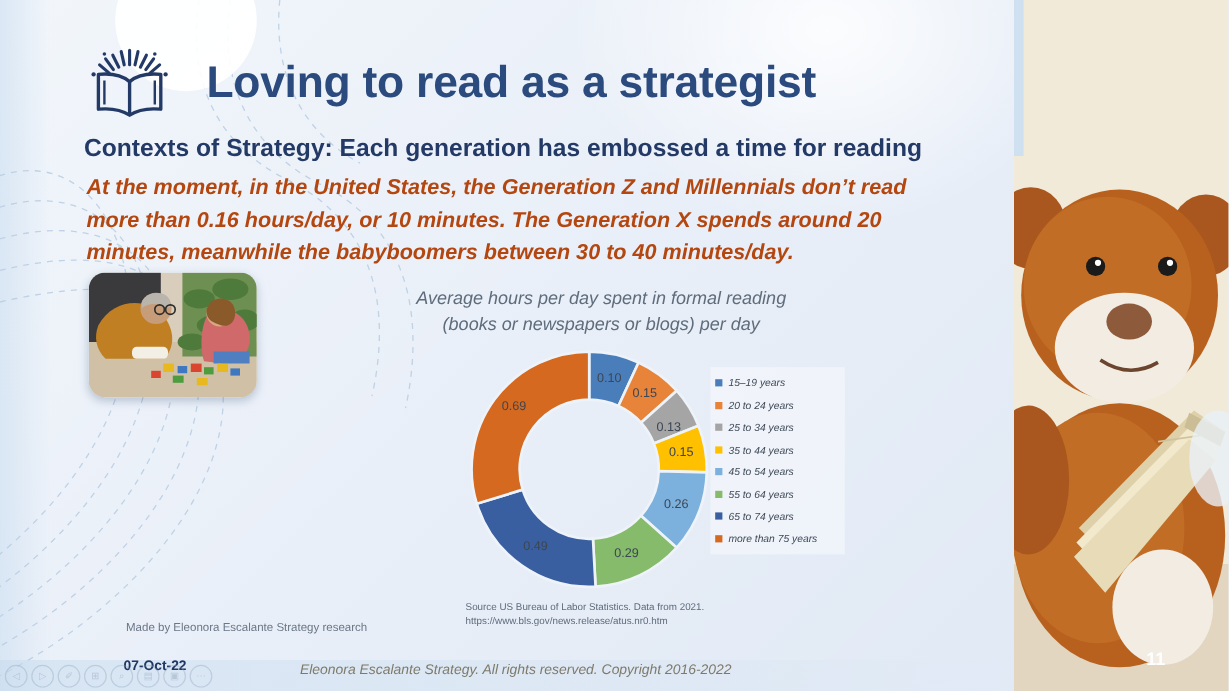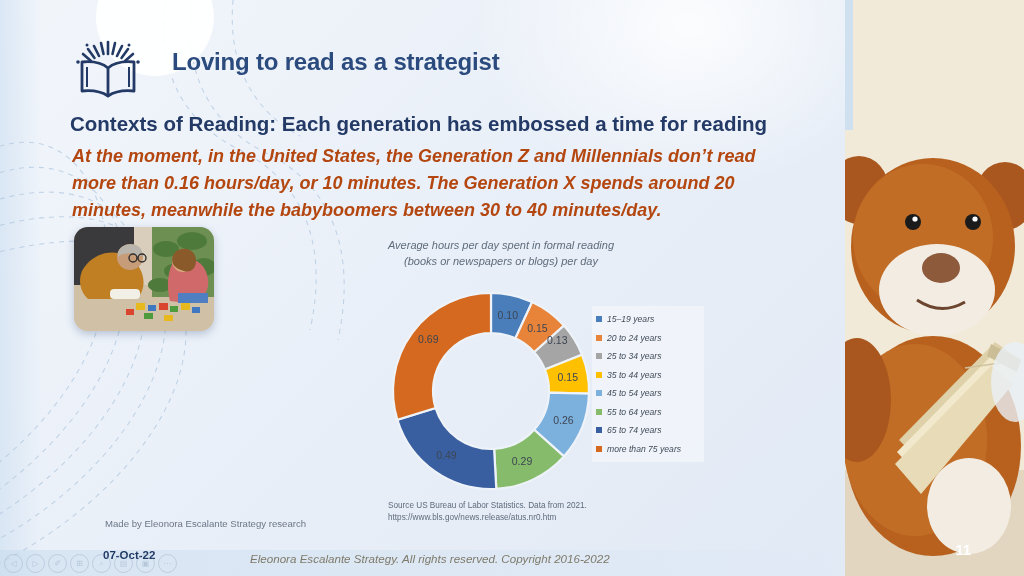--- a/index.html
+++ b/index.html
@@ -24,21 +24,21 @@
     background:radial-gradient(closest-side,rgba(255,255,255,.85),rgba(255,255,255,0));
   }
   .leftband{
     position:absolute;left:0;top:0;width:42px;height:576px;
     background:linear-gradient(90deg,rgba(210,226,242,.75),rgba(210,226,242,0));
   }
   
   .book-logo{position:absolute;left:68px;top:34px;width:80px;height:66px;}
   .title{
     position:absolute;left:172px;top:48px;
-    font-size:24px;font-weight:bold;color:#2b4a7d;letter-spacing:-.2px;
+    font-size:37px;font-weight:bold;color:#2b4a7d;letter-spacing:-.2px;
     white-space:nowrap;
   }
   .subtitle{
     position:absolute;left:70px;top:112px;
     font-size:20.5px;font-weight:bold;color:#243a66;white-space:nowrap;
   }
   .lede{
     position:absolute;left:72px;top:143px;width:730px;
     font-size:18px;font-style:italic;font-weight:bold;
     color:#b4460f;line-height:1.5;
@@ -50,21 +50,21 @@
     box-shadow:0 3px 8px rgba(40,70,110,.28);
   }
   .photo-card svg{display:block;}
   .photo-caption{
     position:absolute;left:74px;top:336px;width:140px;text-align:center;
     font-size:12.5px;font-weight:bold;color:#2b4a7d;line-height:1.45;
   }
   
   .chart-title{
     position:absolute;left:316px;top:238px;width:370px;text-align:center;
-    font-size:11px;font-style:italic;color:#5e6c7c;line-height:1.45;
+    font-size:15px;font-style:italic;color:#5e6c7c;line-height:1.45;
   }
   .donut-wrap{position:absolute;left:388px;top:288px;width:206px;height:206px;}
   .legend{
     position:absolute;left:592px;top:306px;width:104px;
     background:rgba(255,255,255,.42);padding:4px 4px 4px 4px;
   }
   .legend-row{display:flex;align-items:center;height:18.5px;}
   .legend-sw{width:6px;height:6px;margin-right:5px;flex:none;}
   .legend-tx{font-size:8.6px;color:#3f4a57;white-space:nowrap;font-style:italic;}
   .source{
@@ -147,21 +147,21 @@
         <circle cx="61" cy="11" r="1.5"></circle>
     </g>
     <g stroke="#243a66" stroke-width="2.8" fill="none" stroke-linejoin="round">
       <path d="M40 34 C34 29 24 27 14 28 L14 57 C24 56 34 58 40 62 C46 58 56 56 66 57 L66 28 C56 27 46 29 40 34 Z"></path>
       <path d="M40 34 L40 62"></path>
       <path d="M19 33 L19 53" stroke-width="2"></path>
       <path d="M61 33 L61 53" stroke-width="2"></path>
     </g>
   </svg>
   <div class="title">Loving to read as a strategist</div>
-  <div class="subtitle">Contexts of Reading: Each generation has embossed a time for reading</div>
+  <div class="subtitle">Contexts of Strategy: Each generation has embossed a time for reading</div>
   <div class="lede">At the moment, in the United States, the Generation Z and Millennials don’t read more than 0.16 hours/day, or 10 minutes. The Generation X spends around 20 minutes, meanwhile the babyboomers between 30 to 40 minutes/day.</div>
 
   <div class="photo-card">
     <svg width="140" height="104" viewBox="0 0 140 104">
       <rect width="140" height="104" fill="#d9cdbb"></rect>
       <rect x="0" y="0" width="60" height="66" fill="#3a3a3c"></rect>
       <rect x="0" y="58" width="140" height="46" fill="#cfc0a6"></rect>
       <path d="M78 0 h62 v70 h-62z" fill="#6d8f52"></path>
       <g fill="#4e7a3c">
         <ellipse cx="92" cy="22" rx="13" ry="8"></ellipse>
@@ -209,21 +209,21 @@
         <path d="M175.9464702811025 37.556799638707844 A98 98 0 0 1 194.03971854204556 66.72646077668841 L156.8806497493739 81.53198699028499 A58 58 0 0 0 146.1724007786117 64.26830999025566 Z" fill="#a5a5a5" stroke="#eef3f9" stroke-width="2.2"></path>
         <path d="M194.03971854204556 66.72646077668841 A98 98 0 0 1 200.96406204988182 105.6537796982612 L160.97873060095048 104.57060431121582 A58 58 0 0 0 156.8806497493739 81.53198699028499 Z" fill="#ffc000" stroke="#eef3f9" stroke-width="2.2"></path>
         <path d="M200.96406204988182 105.6537796982612 A98 98 0 0 1 175.94647028110245 168.4432003612922 L146.17240077861166 141.73169000974437 A58 58 0 0 0 160.97873060095048 104.57060431121582 Z" fill="#7cb0dd" stroke="#eef3f9" stroke-width="2.2"></path>
         <path d="M175.94647028110245 168.4432003612922 A98 98 0 0 1 108.30561304137088 200.85627455741013 L106.1400566979542 160.9149380033652 A58 58 0 0 0 146.17240077861166 141.73169000974437 Z" fill="#85bb6a" stroke="#eef3f9" stroke-width="2.2"></path>
         <path d="M108.30561304137088 200.85627455741013 A98 98 0 0 1 9.316690018182058 131.76521216418558 L47.554775725046525 120.0243092400282 A58 58 0 0 0 106.1400566979542 160.9149380033652 Z" fill="#3a5fa0" stroke="#eef3f9" stroke-width="2.2"></path>
         <path d="M9.316690018182058 131.76521216418558 A98 98 0 0 1 102.99999999999999 5 L102.99999999999999 45 A58 58 0 0 0 47.554775725046525 120.0243092400282 Z" fill="#d4691f" stroke="#eef3f9" stroke-width="2.2"></path>
       </svg>
     <div id="donut-labels">
         <div class="slice-label" style="left: 119.768px; top: 26.8236px;">0.10</div>
         <div class="slice-label" style="left: 149.358px; top: 40.2713px;">0.15</div>
-        <div class="slice-label" style="left: 169.284px; top: 52px; text-align: right;">0.13</div>
+        <div class="slice-label" style="left: 169.284px; top: 68px; text-align: right;">0.13</div>
         <div class="slice-label" style="left: 179.795px; top: 89.3399px;">0.15</div>
         <div class="slice-label" style="left: 175.46px; top: 131.871px;">0.26</div>
         <div class="slice-label" style="left: 134px; top: 173.341px;">0.29</div>
         <div class="slice-label" style="left: 58.3572px; top: 166.961px;">0.49</div>
         <div class="slice-label" style="left: 40.2713px; top: 51px;">0.69</div>
       </div>
   </div>
 
   <div class="legend" id="legend">
       <div class="legend-row">

